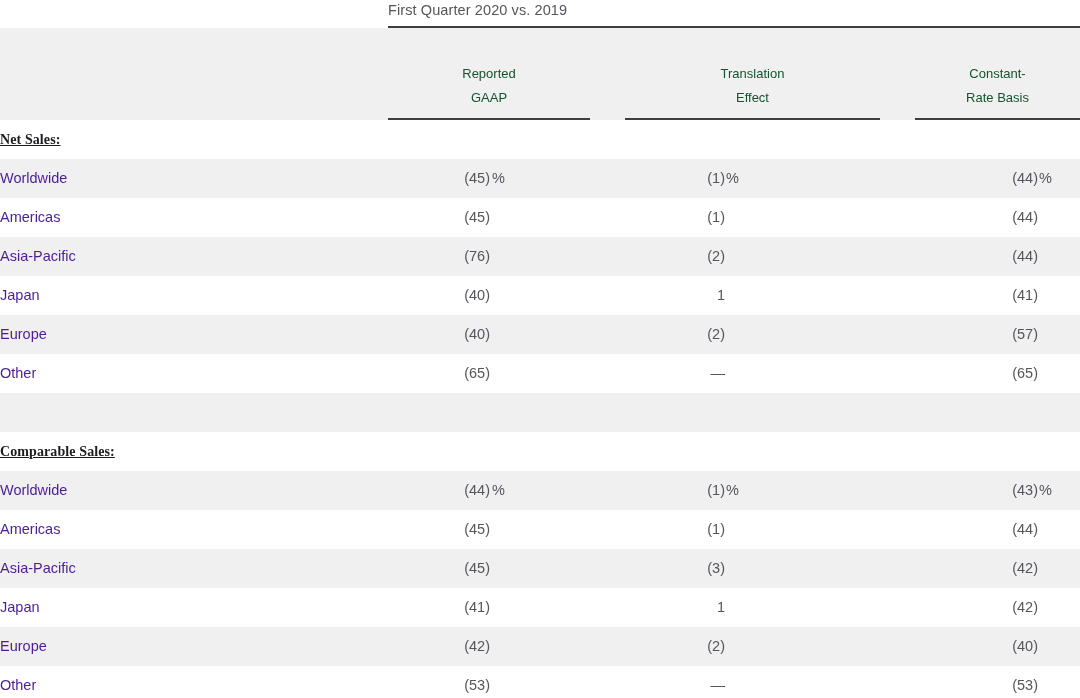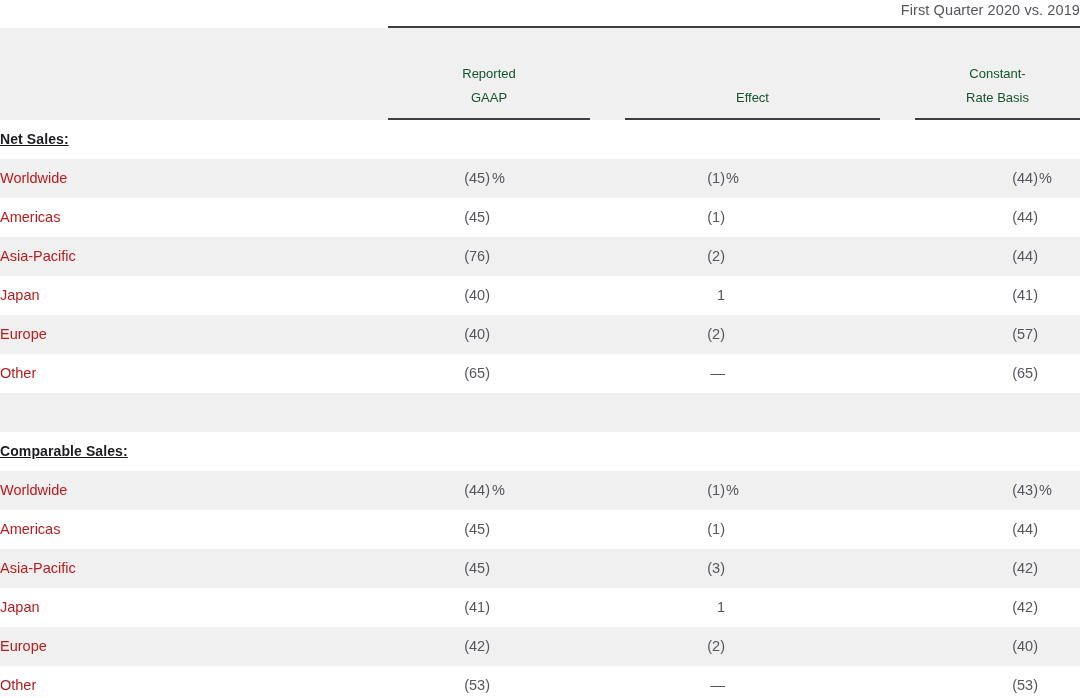--- a/index.html
+++ b/index.html
@@ -26,21 +26,21 @@
   .title-band {
     position: relative;
     height: 26px;
     background: #ffffff;
   }
   .title-text {
     position: absolute;
     left: 388px;
     right: 0;
     top: 2px;
-    text-align: right;
+    text-align: left;
     font-size: 14.5px;
     color: #55555d;
     letter-spacing: .1px;
     white-space: nowrap;
   }
 
   
   .header-band {
     position: relative;
     height: 94px;
@@ -95,30 +95,31 @@
   }
   .row.shaded { background: #f0f0f0; }
 
   .cell-label {
     position: absolute;
     left: 0;
     top: 0;
     height: 39px;
     line-height: 39px;
     font-size: 14.5px;
-    color: #b91c1c;
+    color: #4c1d95;
     white-space: nowrap;
     padding-left: 0px;
   }
   .cell-label.section {
     font-weight: bold;
     color: #1c1c20;
     text-decoration: underline;
     font-size: 14px;
     letter-spacing: .1px;
+    font-family: Liberation Serif, serif;
   }
 
   .num {
     position: absolute;
     top: 0;
     height: 23px;
     line-height: 39px;
     font-size: 14.5px;
     color: #55555d;
     text-align: right;
@@ -157,20 +158,21 @@
     <div class="hb-topline"></div>
     <div class="hdr-cols">
 
       <div class="hdr-col" id="hdr-gaap">
         <span class="hl">Reported</span>
         <span class="hl">GAAP</span>
       </div>
       <div class="hdr-rule" id="rule-gaap"></div>
 
       <div class="hdr-col" id="hdr-tran">
+        <span class="hl">Translation</span>
         <span class="hl">Effect</span>
       </div>
       <div class="hdr-rule" id="rule-tran"></div>
 
       <div class="hdr-col" id="hdr-cerb">
         <span class="hl">Constant-</span>
         <span class="hl">Rate Basis</span>
       </div>
       <div class="hdr-rule" id="rule-cerb"></div>
 

